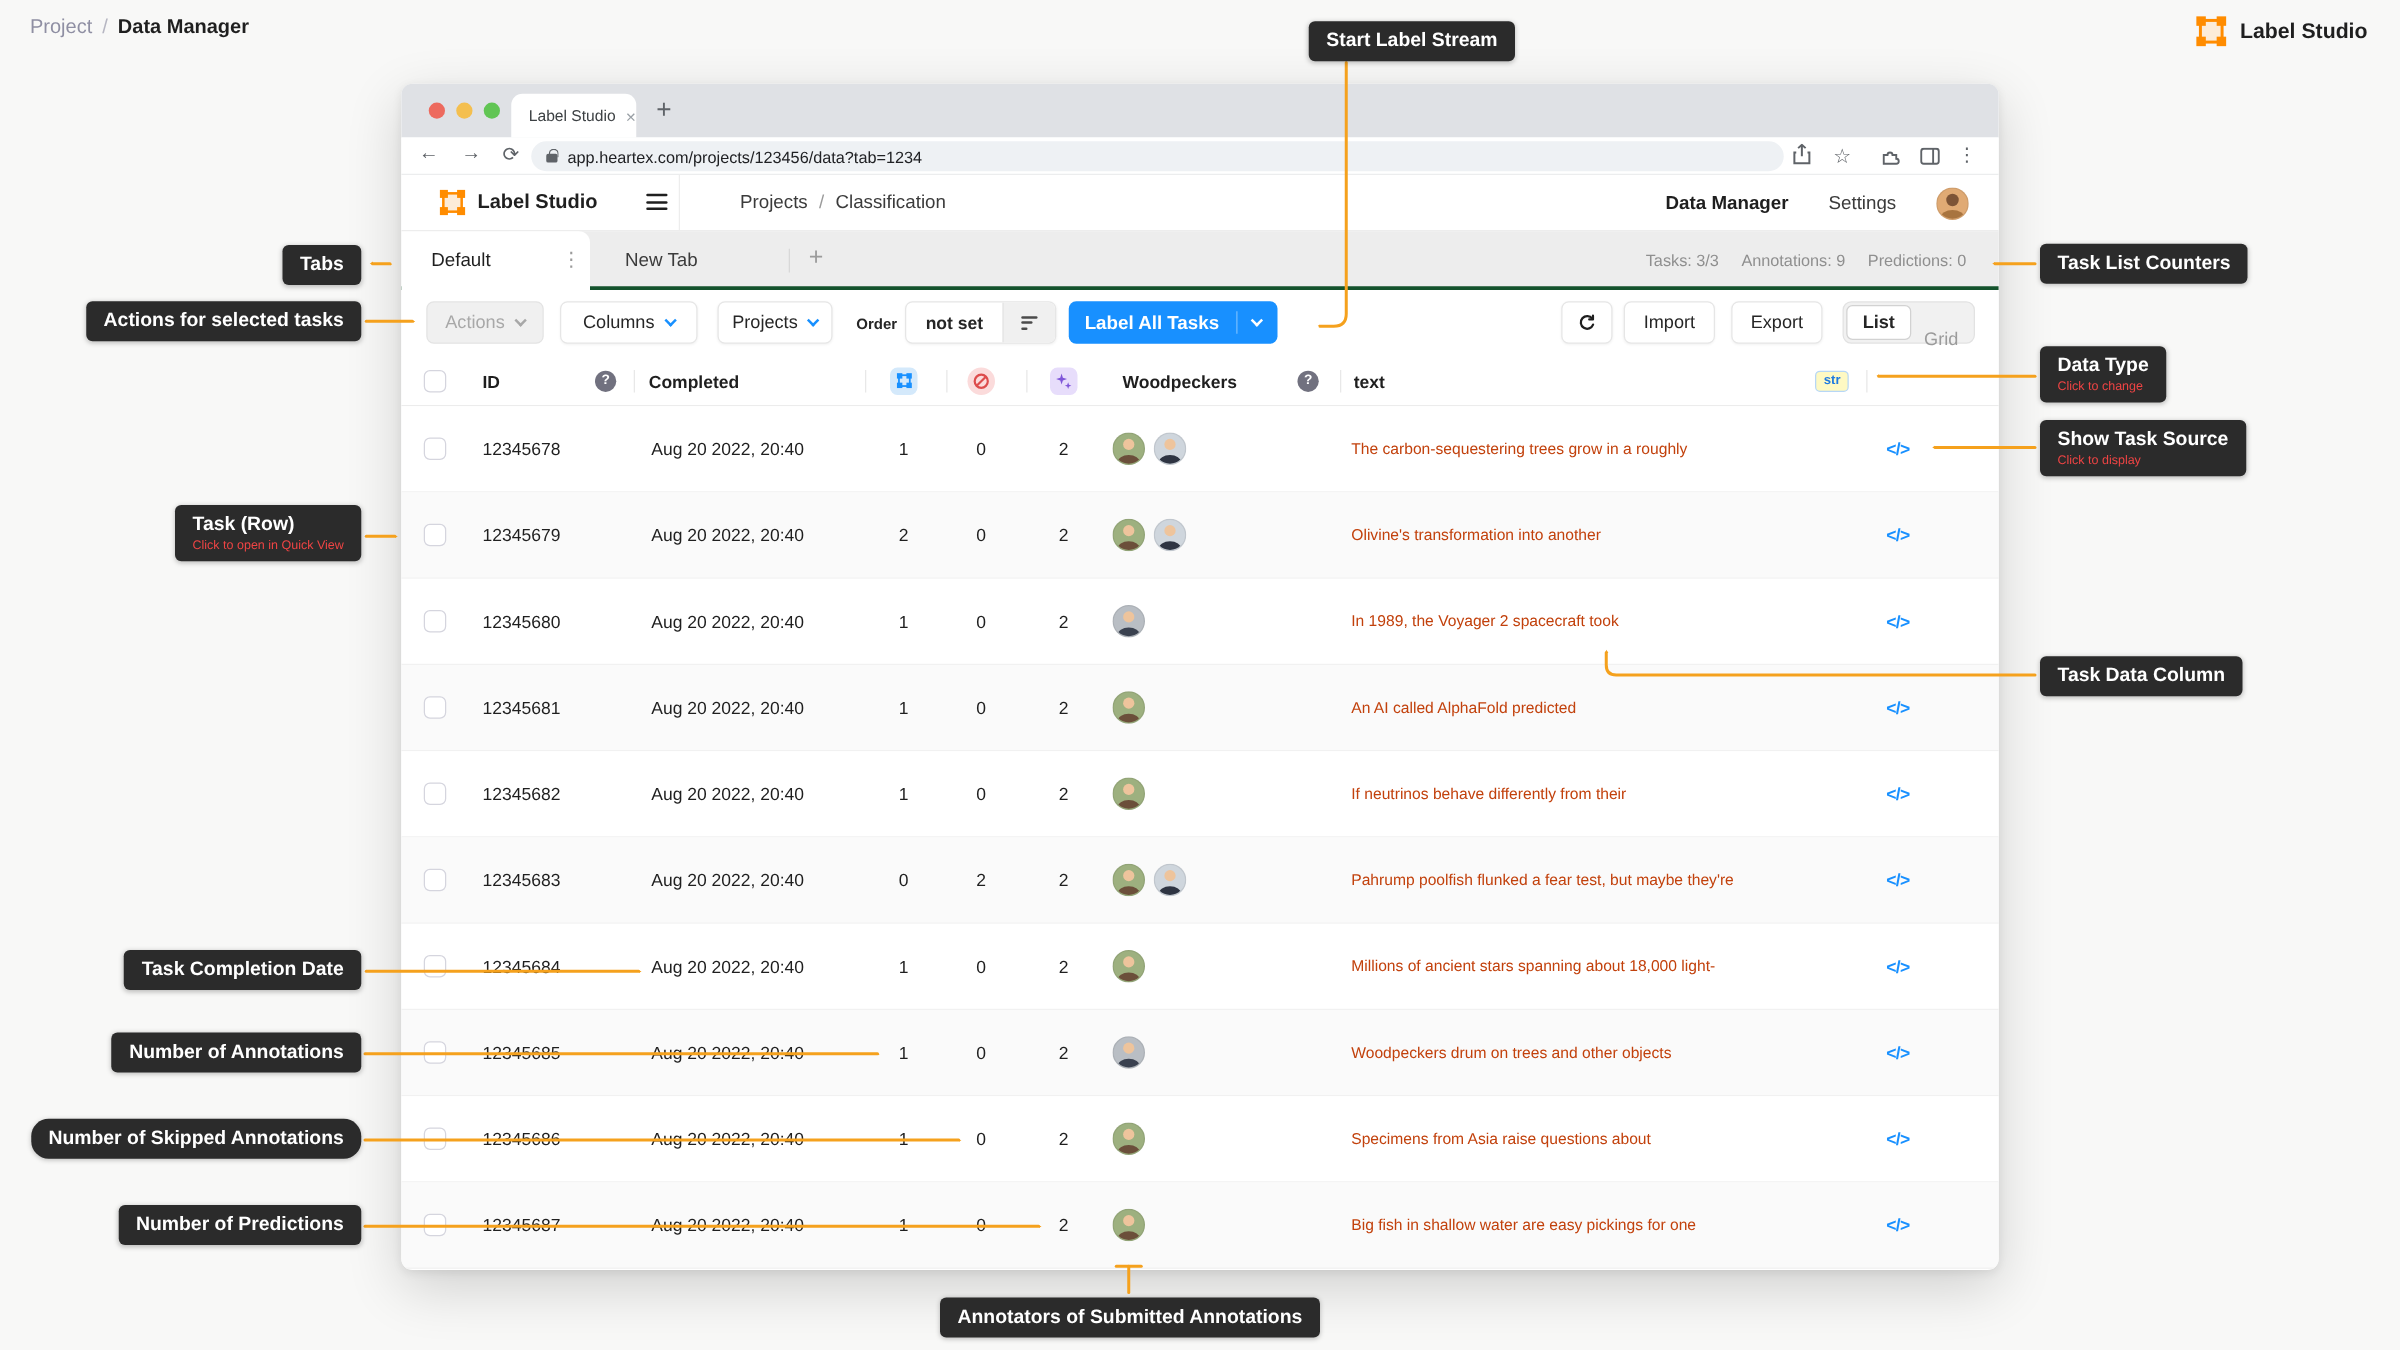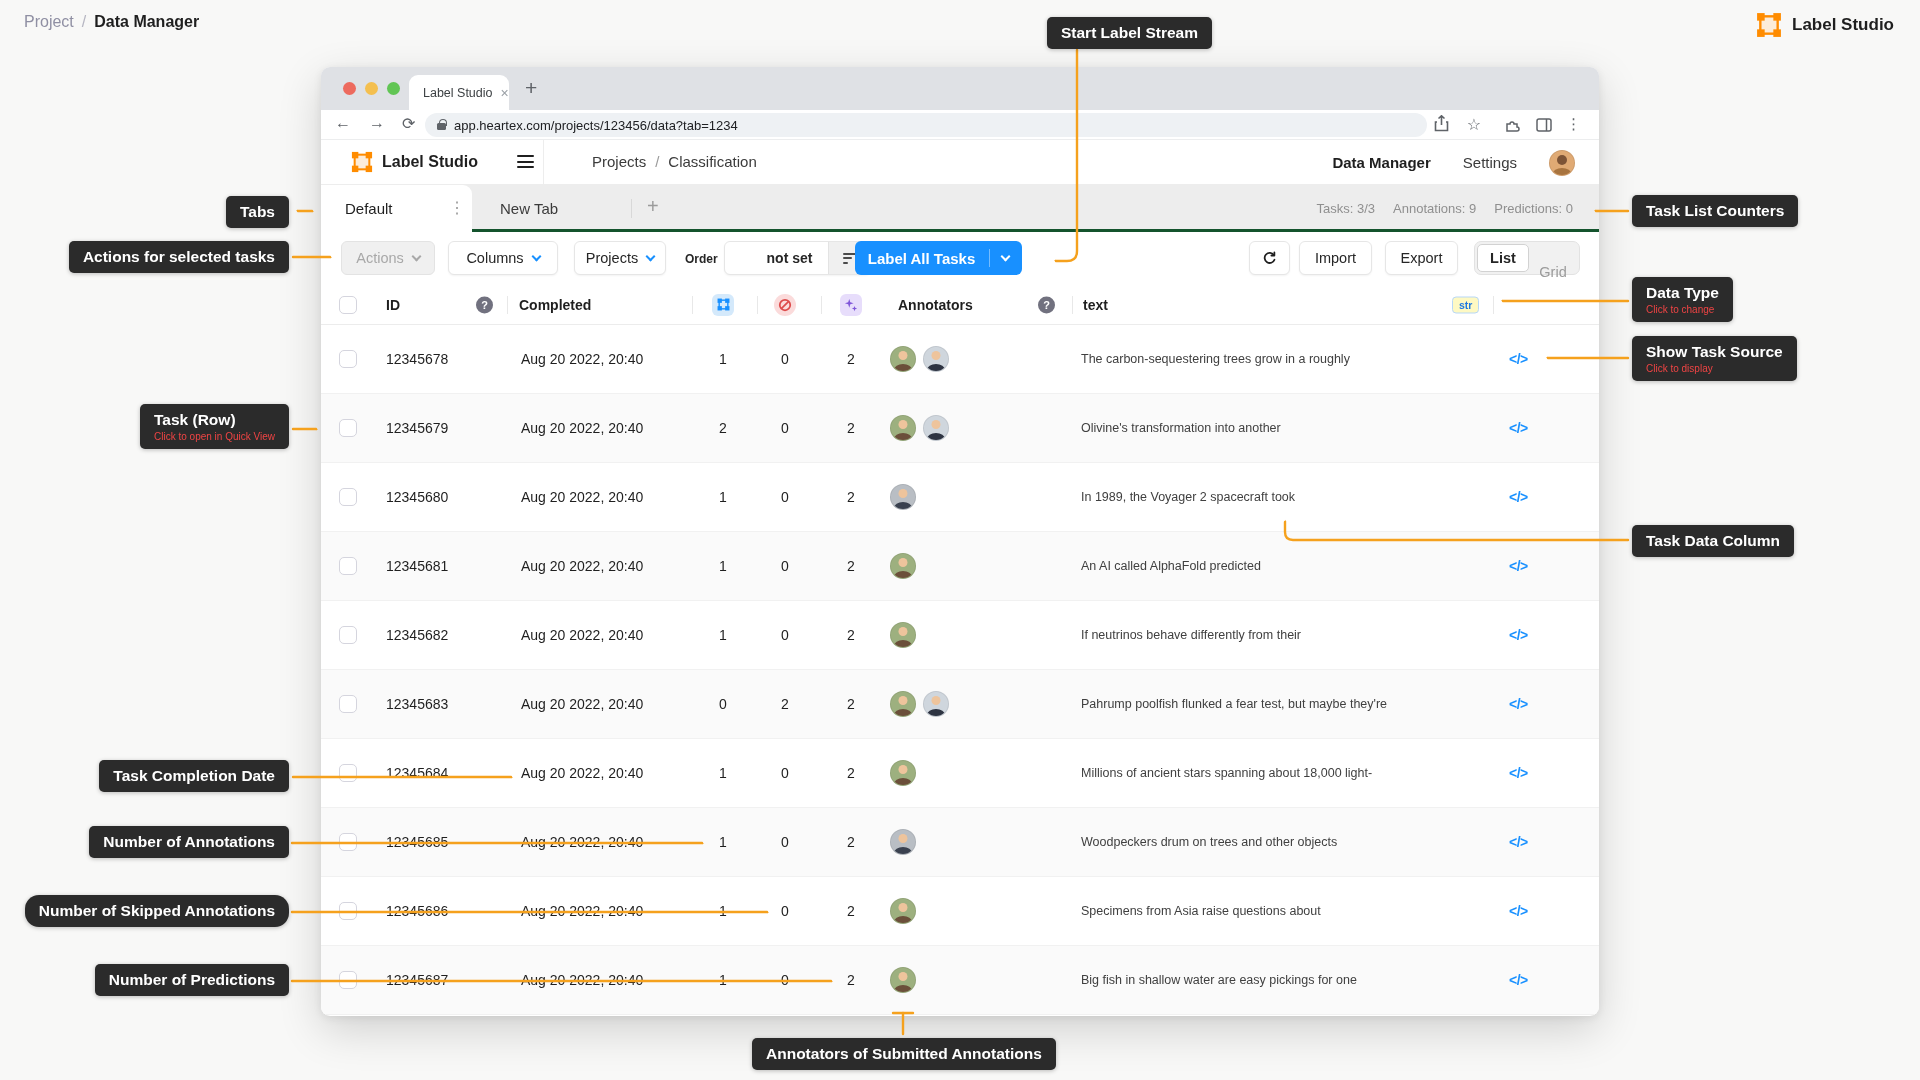--- a/index.html
+++ b/index.html
@@ -77,21 +77,21 @@
 
   
   .toolbar { position:absolute; left:0; top:165px; width:100%; height:53px; background:#fff; }
   .btn { position:absolute; top:9px; height:34px; border-radius:6px; display:flex; align-items:center; justify-content:center;
          font-size:14.5px; background:#fff; border:1px solid #e6e6e6; box-shadow:0 1px 2px rgba(0,0,0,.05); color:#262626; }
   .btn-disabled { background:#f0f0f0; border-color:#e3e3e3; color:#a8a8a8; box-shadow:none; }
   .chev { display:inline-block; width:7px; height:7px; border-right:2px solid #1890ff; border-bottom:2px solid #1890ff;
           transform:rotate(45deg); margin-left:9px; margin-top:-4px; }
   .chev.gray { border-color:#a8a8a8; } .chev.white { border-color:#fff; }
   .order-lbl { position:absolute; left:364px; top:0; height:53px; display:flex; align-items:center; font-size:12px; font-weight:700; color:#262626; }
-  .notset { position:absolute; left:403px; top:9px; height:34px; display:flex; border:1px solid #e6e6e6; border-radius:6px; overflow:hidden; background:#fff; box-shadow:0 1px 2px rgba(0,0,0,.05);padding-left:26px; }
+  .notset { position:absolute; left:403px; top:9px; height:34px; display:flex; border:1px solid #e6e6e6; border-radius:6px; overflow:hidden; background:#fff; box-shadow:0 1px 2px rgba(0,0,0,.05); }
   .notset .val { width:77px; display:flex; align-items:center; justify-content:center; font-size:14px; font-weight:700; color:#262626; }
   .notset .sortseg { width:42px; background:#f0f0f0; border-left:1px solid #e3e3e3; display:flex; align-items:center; justify-content:center; flex-direction:column; gap:2.5px; }
   .notset .sortseg i { display:block; height:2px; background:#4b4b4b; border-radius:1px; }
   .btn-blue { background:#1890ff; border:none; color:#fff; font-weight:700; font-size:15px; box-shadow:none; }
   .btn-blue .bdiv { width:1px; height:18px; background:rgba(255,255,255,.4); margin:0 12px 0 14px; }
   .seg { position:absolute; left:1153px; top:9px; width:106px; height:34px; background:#f1f1f1; border:1px solid #e2e2e2; border-radius:7px; display:flex; align-items:center; padding:2px; }
   .seg .on  { width:52px; height:28px; background:#fff; border:1px solid #d2d2d2; border-radius:5px; display:flex; align-items:center; justify-content:center; font-size:14.5px; font-weight:700; color:#262626; }
   .seg .off { flex:1; text-align:center; font-size:14.5px; color:#9b9b9b;margin-top:27px; }
 
   
@@ -106,21 +106,21 @@
   .badge-str { position:absolute; left:1131px; top:50%; transform:translateY(-50%); font-size:10.5px; font-weight:700;
                color:#1f7ae0; background:#fef9c3; border:1px solid #b7d7f6; border-radius:4px; padding:1.5px 6px; }
 
   .rows { position:absolute; left:0; top:258px; width:100%; }
   .trow { position:relative; height:69px; border-bottom:1px solid #f1f1f1; background:#fff; }
   .trow.alt { background:#fafafa; }
   .cell { position:absolute; top:50%; transform:translateY(-50%); font-size:14px; color:#1f1f1f; white-space:nowrap; }
   .c-id { left:65px; } .c-date { left:200px; }
   .c-n1 { left:387px; width:30px; text-align:center; } .c-n2 { left:449px; width:30px; text-align:center; } .c-n3 { left:515px; width:30px; text-align:center; }
   .c-av { left:569px; display:flex; gap:7px; }
-  .c-txt { left:760px; font-size:12.5px; color:#404040; }
+  .c-txt { left:760px; font-size:12.5px; color:#c2410c; }
   .c-code { left:1188px; font-size:14px; font-weight:700; color:#1890ff; letter-spacing:-.5px; }
 
   .cb { position:absolute; left:18px; top:50%; transform:translateY(-50%); width:18px; height:18px;
         border:1.5px solid #d5d5de; border-radius:5px; background:#fff; }
   .thead .cb { top:50%; }
 
   .avatar { width:26px; height:26px; border-radius:50%; position:relative; overflow:hidden; border:1px solid rgba(0,0,0,.07); }
   .avatar::before { content:""; position:absolute; top:4px; left:50%; transform:translateX(-50%); width:9px; height:9px; border-radius:50%; background:#eec49c; }
   .avatar::after { content:""; position:absolute; bottom:-5px; left:50%; transform:translateX(-50%); width:18px; height:12px; border-radius:50% 50% 0 0; }
   .av-woman { background:#9db07f; } .av-woman::after { background:#6b4f3a; }
@@ -373,21 +373,21 @@
           <line x1="3.8" y1="12.2" x2="12.2" y2="3.8" stroke="#dd4c4c" stroke-width="2"></line>
         </svg>
     </span>
     <span class="cdiv" style="left:500px;"></span>
     <span class="chip chip-purple" style="left:519px;">
       <svg width="14" height="14" viewBox="0 0 16 16">
           <path d="M6,1 L7.2,4.8 L11,6 L7.2,7.2 L6,11 L4.8,7.2 L1,6 L4.8,4.8 Z" fill="#7f56d9"></path>
           <path d="M12,9 L12.8,11.2 L15,12 L12.8,12.8 L12,15 L11.2,12.8 L9,12 L11.2,11.2 Z" fill="#7f56d9"></path>
         </svg>
     </span>
-    <span class="lbl" style="left:577px;">Annotators</span>
+    <span class="lbl" style="left:577px;">Woodpeckers</span>
     <span class="qmark" style="left:717px;">?</span>
     <span class="cdiv" style="left:751px;"></span>
     <span class="lbl" style="left:762px;">text</span>
     <span class="badge-str">str</span>
     <span class="cdiv" style="left:1172px;"></span>
   </div>
 
   <div class="rows">
 
     <div class="trow">

